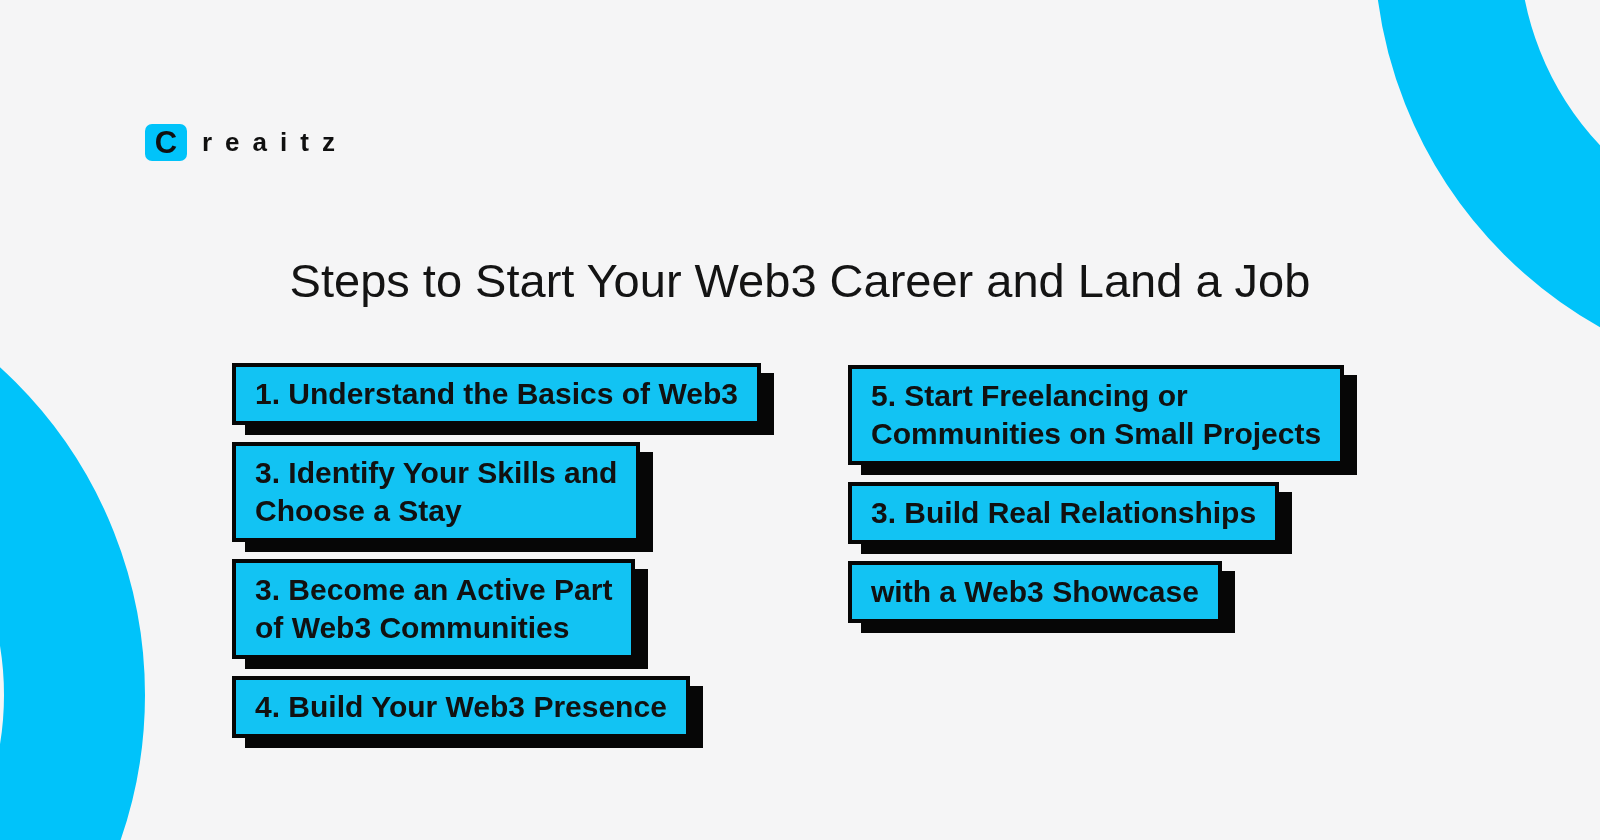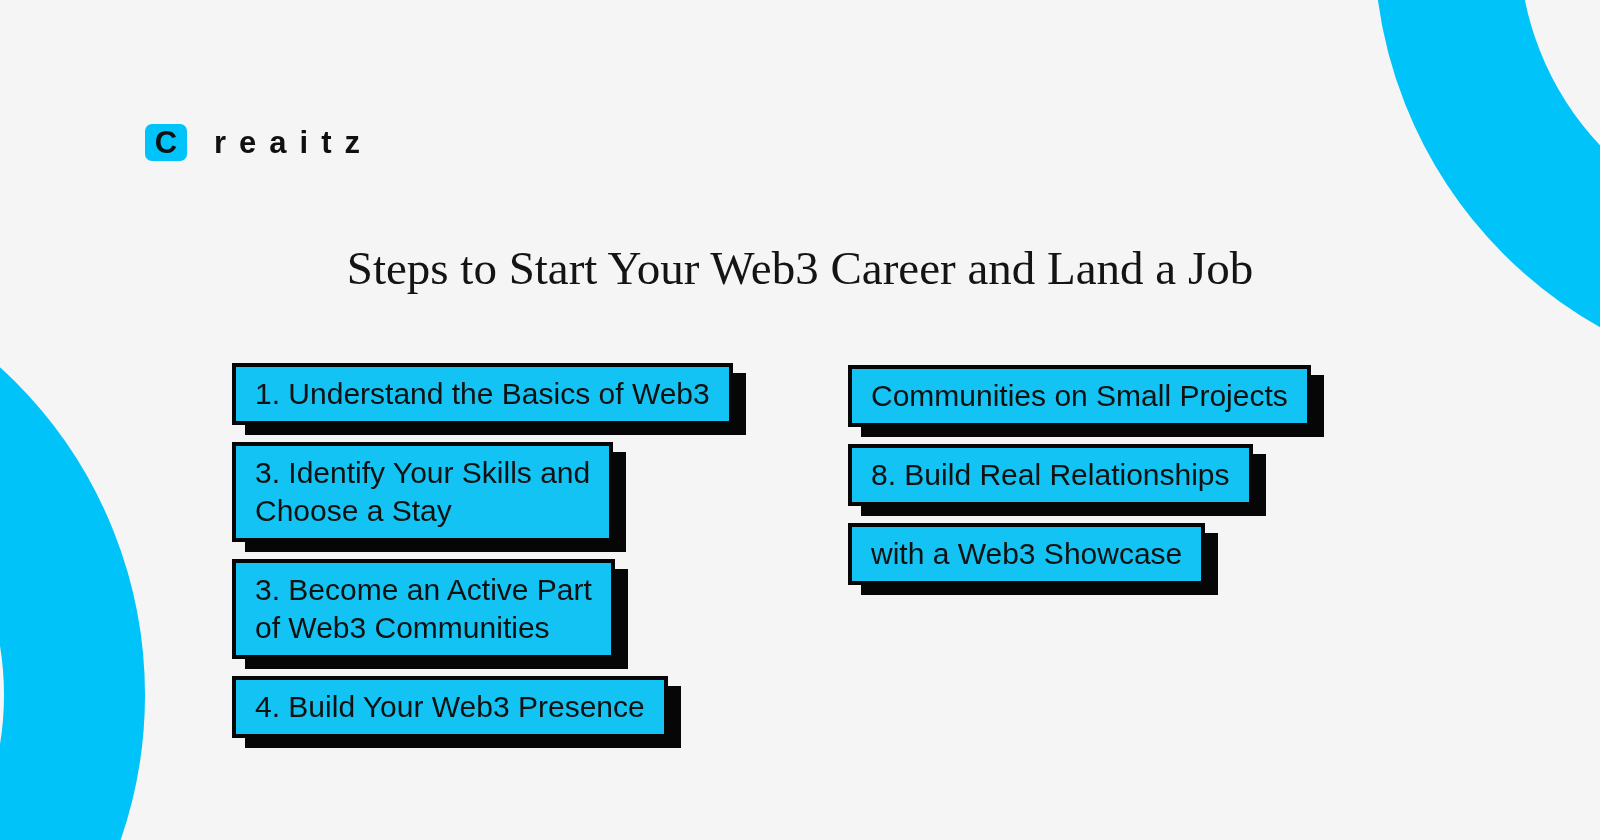--- a/index.html
+++ b/index.html
@@ -37,50 +37,50 @@
     background: var(--accent, #00c3fa);
     border-radius: 7px;
     display: flex;
     align-items: center;
     justify-content: center;
     font-size: 31px;
     font-weight: 700;
     color: #101010;
   }
   .logo-rest {
-    margin-left: 27px;
-    font-size: 31px;
+    margin-left: 15px;
+    font-size: 26px;
     font-weight: 600;
     letter-spacing: 13px;
     color: #101010;
     white-space: nowrap;
   }
 
   
   .title {
     position: absolute;
     left: 0;
     right: 0;
     top: 241px;
-    margin: 0;
+    margin: 12px;
     text-align: center;
     font-size: 47px;
     font-weight: 500;
     letter-spacing: 0px;
     color: #141414;
-    font-family: Liberation Serif, serif;
   }
 
   
   .col {
     position: absolute;
     display: flex;
     flex-direction: column;
     align-items: flex-start;
     gap: 17px;
+    font-weight: bold;
   }
   .col-left  { left: 232px; top: 363px; }
   .col-right { left: 848px; top: 365px; }
 
   .step-box {
     background: var(--box-fill, #12c3f3);
     border: 4px solid var(--shadow, #060606);
     box-shadow: 13px 10px 0 var(--shadow, #060606);
     padding: 8px 19px;
     font-size: 30px;
@@ -116,23 +116,24 @@
       <span class="step-line">3. Become an Active Part</span>
       <span class="step-line">of Web3 Communities</span>
     </div>
     <div class="step-box">
       <span class="step-line">4. Build Your Web3 Presence</span>
     </div>
   </div>
 
   <div class="col col-right">
     <div class="step-box">
+      <span class="step-line">5. Start Freelancing or</span>
       <span class="step-line">Communities on Small Projects</span>
     </div>
     <div class="step-box">
-      <span class="step-line">8. Build Real Relationships</span>
+      <span class="step-line">3. Build Real Relationships</span>
     </div>
     <div class="step-box">
       <span class="step-line">with a Web3 Showcase</span>
     </div>
   </div>
 
 </div>
 
 </body></html>

